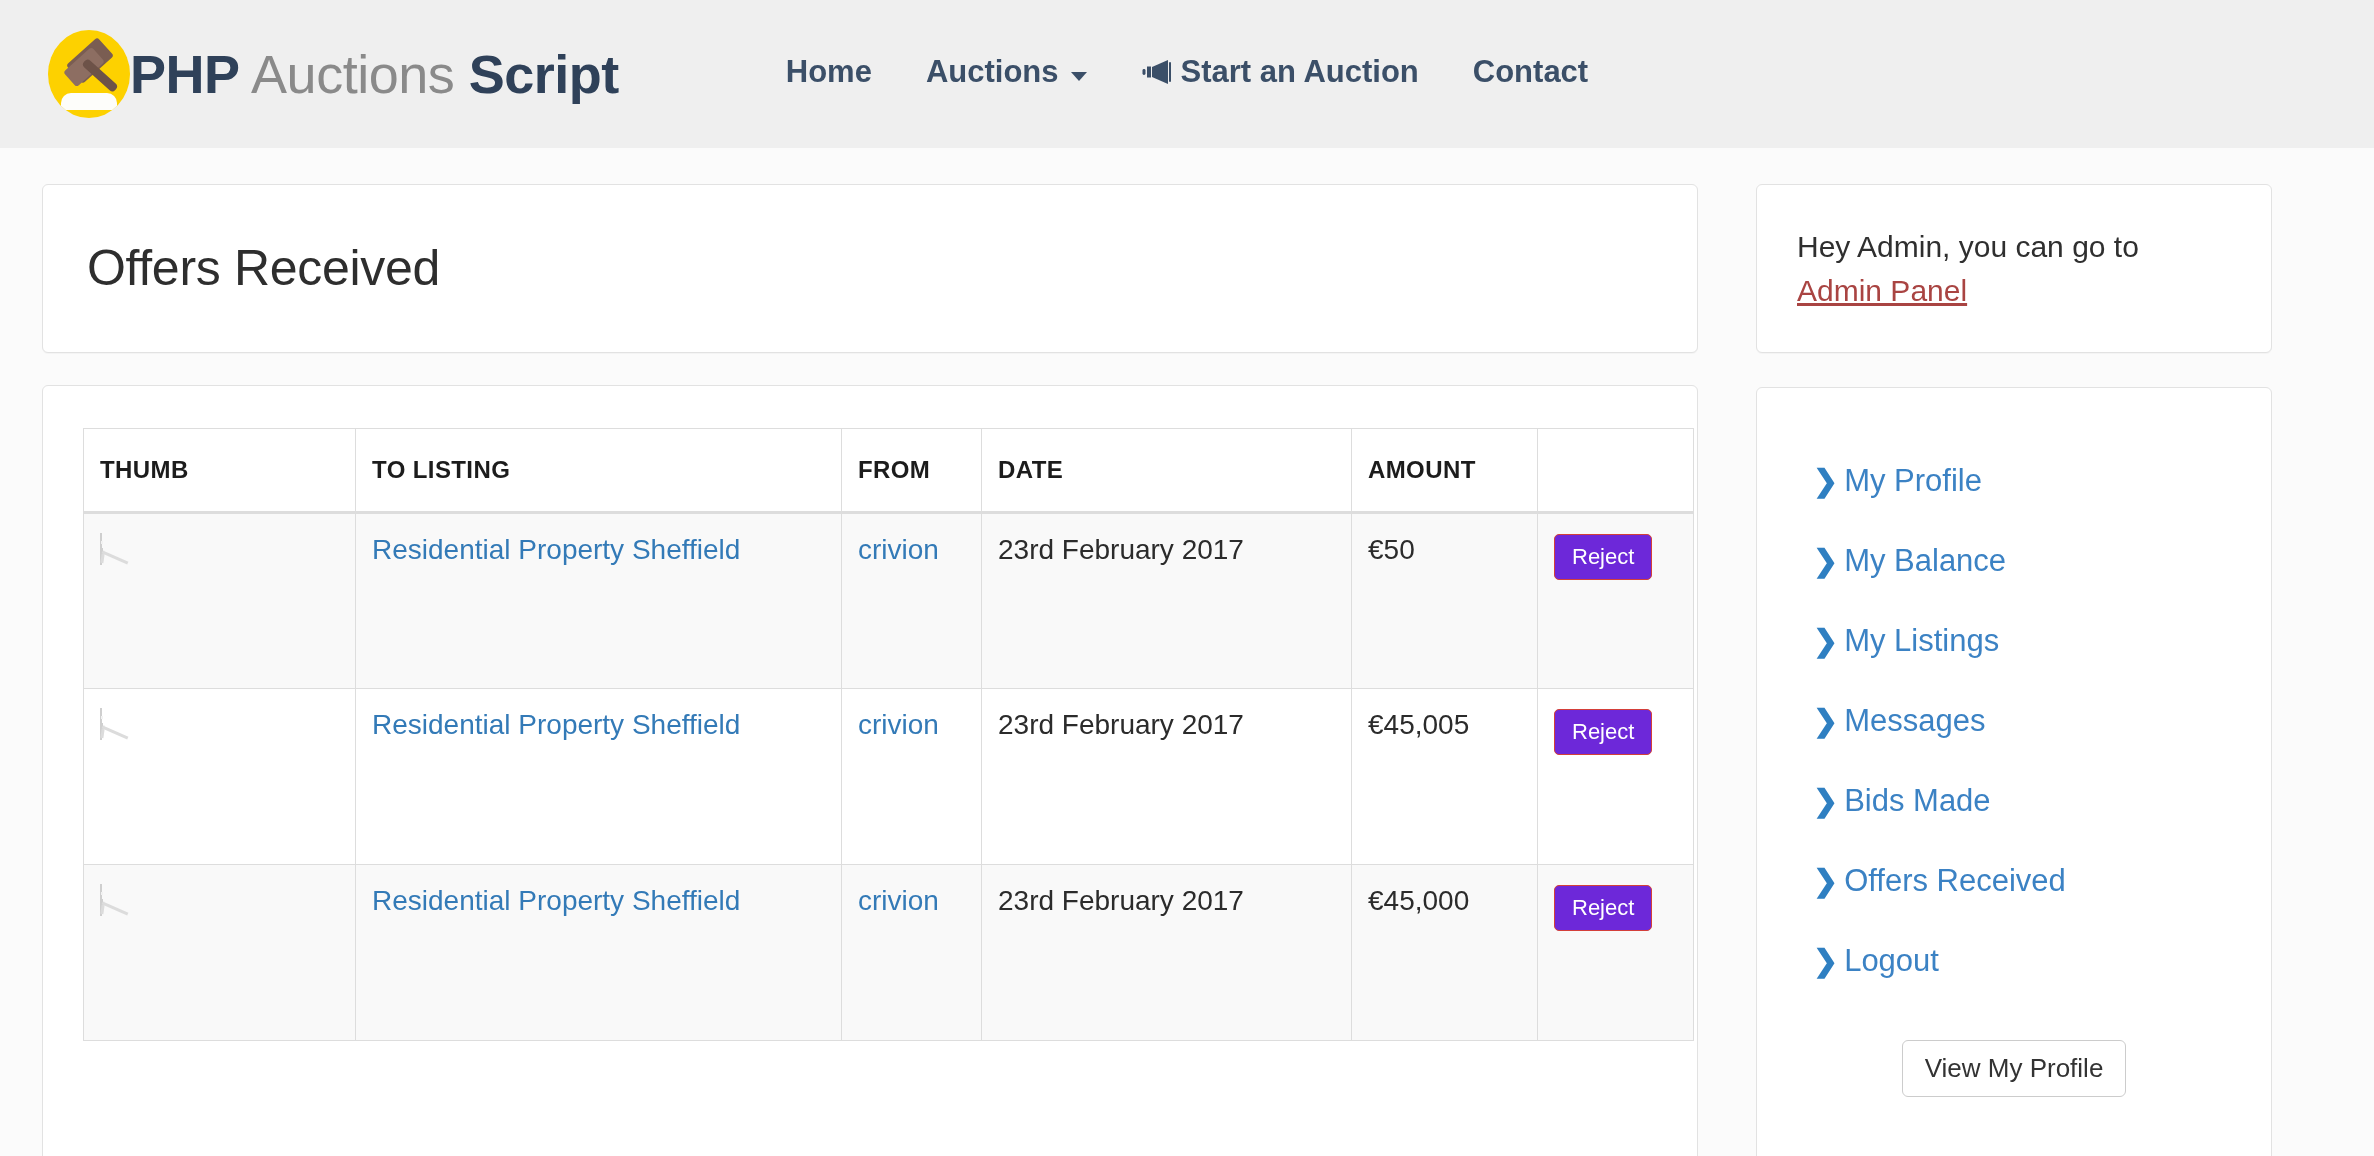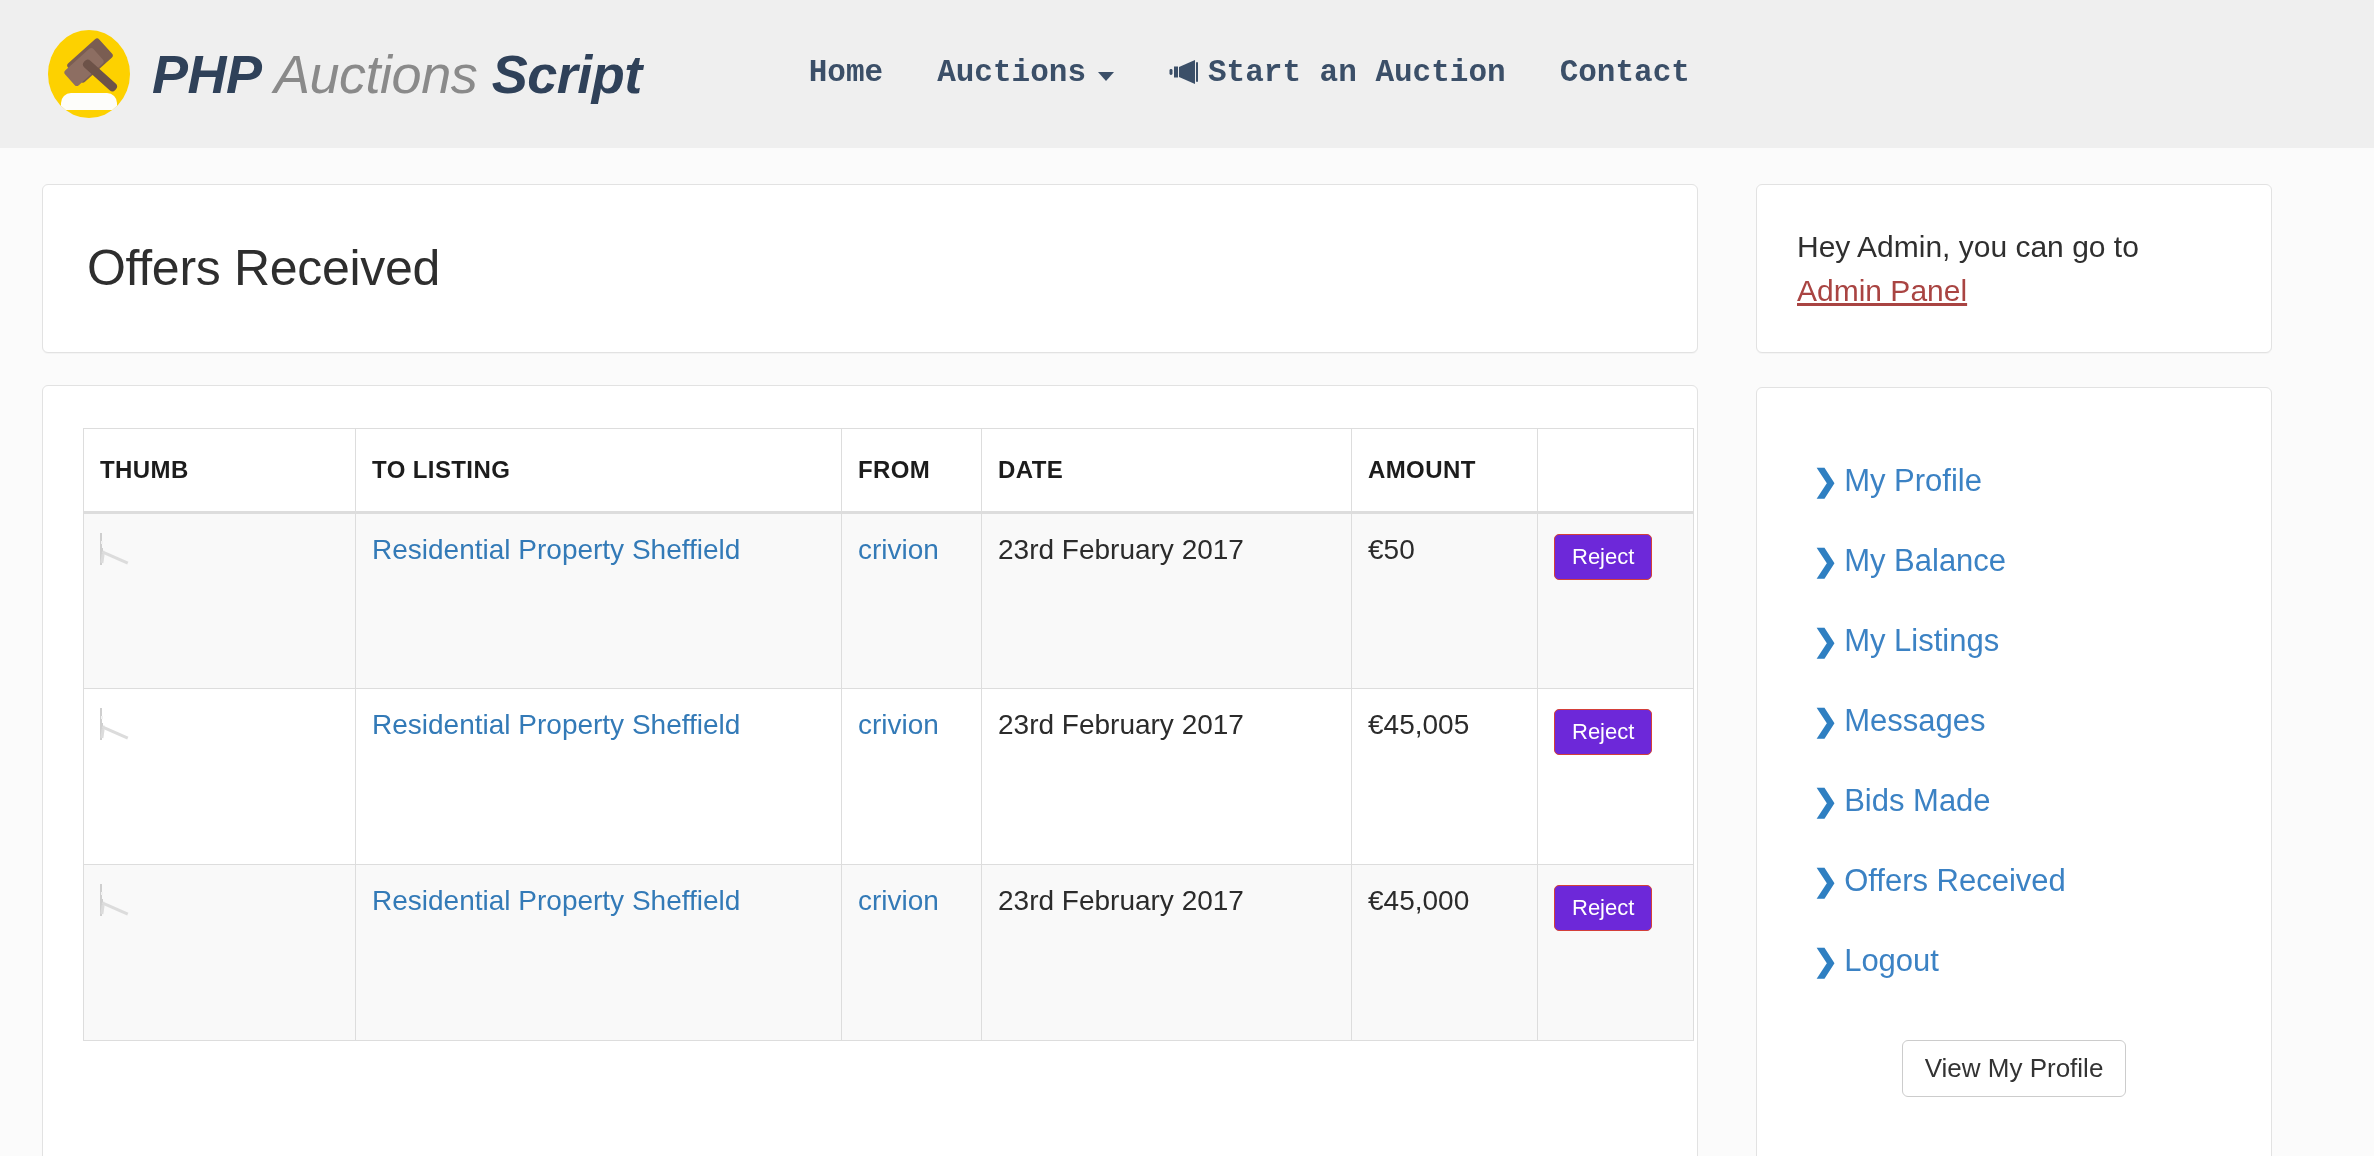--- a/index.html
+++ b/index.html
@@ -17,23 +17,21 @@
     height: 148px;
     background: #efefef;
     display: flex;
     align-items: center;
     padding: 0 40px;
     position: relative;
   }
   .brand {
     display: flex;
     align-items: center;
-    gap: 22px;
     margin-left: 8px;
-    font-style: italic;
   }
   .logo-circle {
     width: 82px; height: 88px;
     border-radius: 50%;
     background: #fdd100;
     position: relative;
     flex: 0 0 auto;
     overflow: hidden;
   }
   .logo-circle .gavel-head {
@@ -89,21 +87,20 @@
     font-size: 31px;
     font-weight: 700;
     color: #3b4f68;
     text-decoration: none;
     padding: 10px 27px;
     white-space: nowrap;
     display: flex;
     align-items: center;
     gap: 10px;
     cursor: pointer;
-    font-family: Liberation Mono, monospace;
   }
   .caret {
     display: inline-block;
     width: 0; height: 0;
     border-left: 8px solid transparent;
     border-right: 8px solid transparent;
     border-top: 9px solid #3b4f68;
     margin-left: 2px;
     position: relative; top: 4px;
   }

